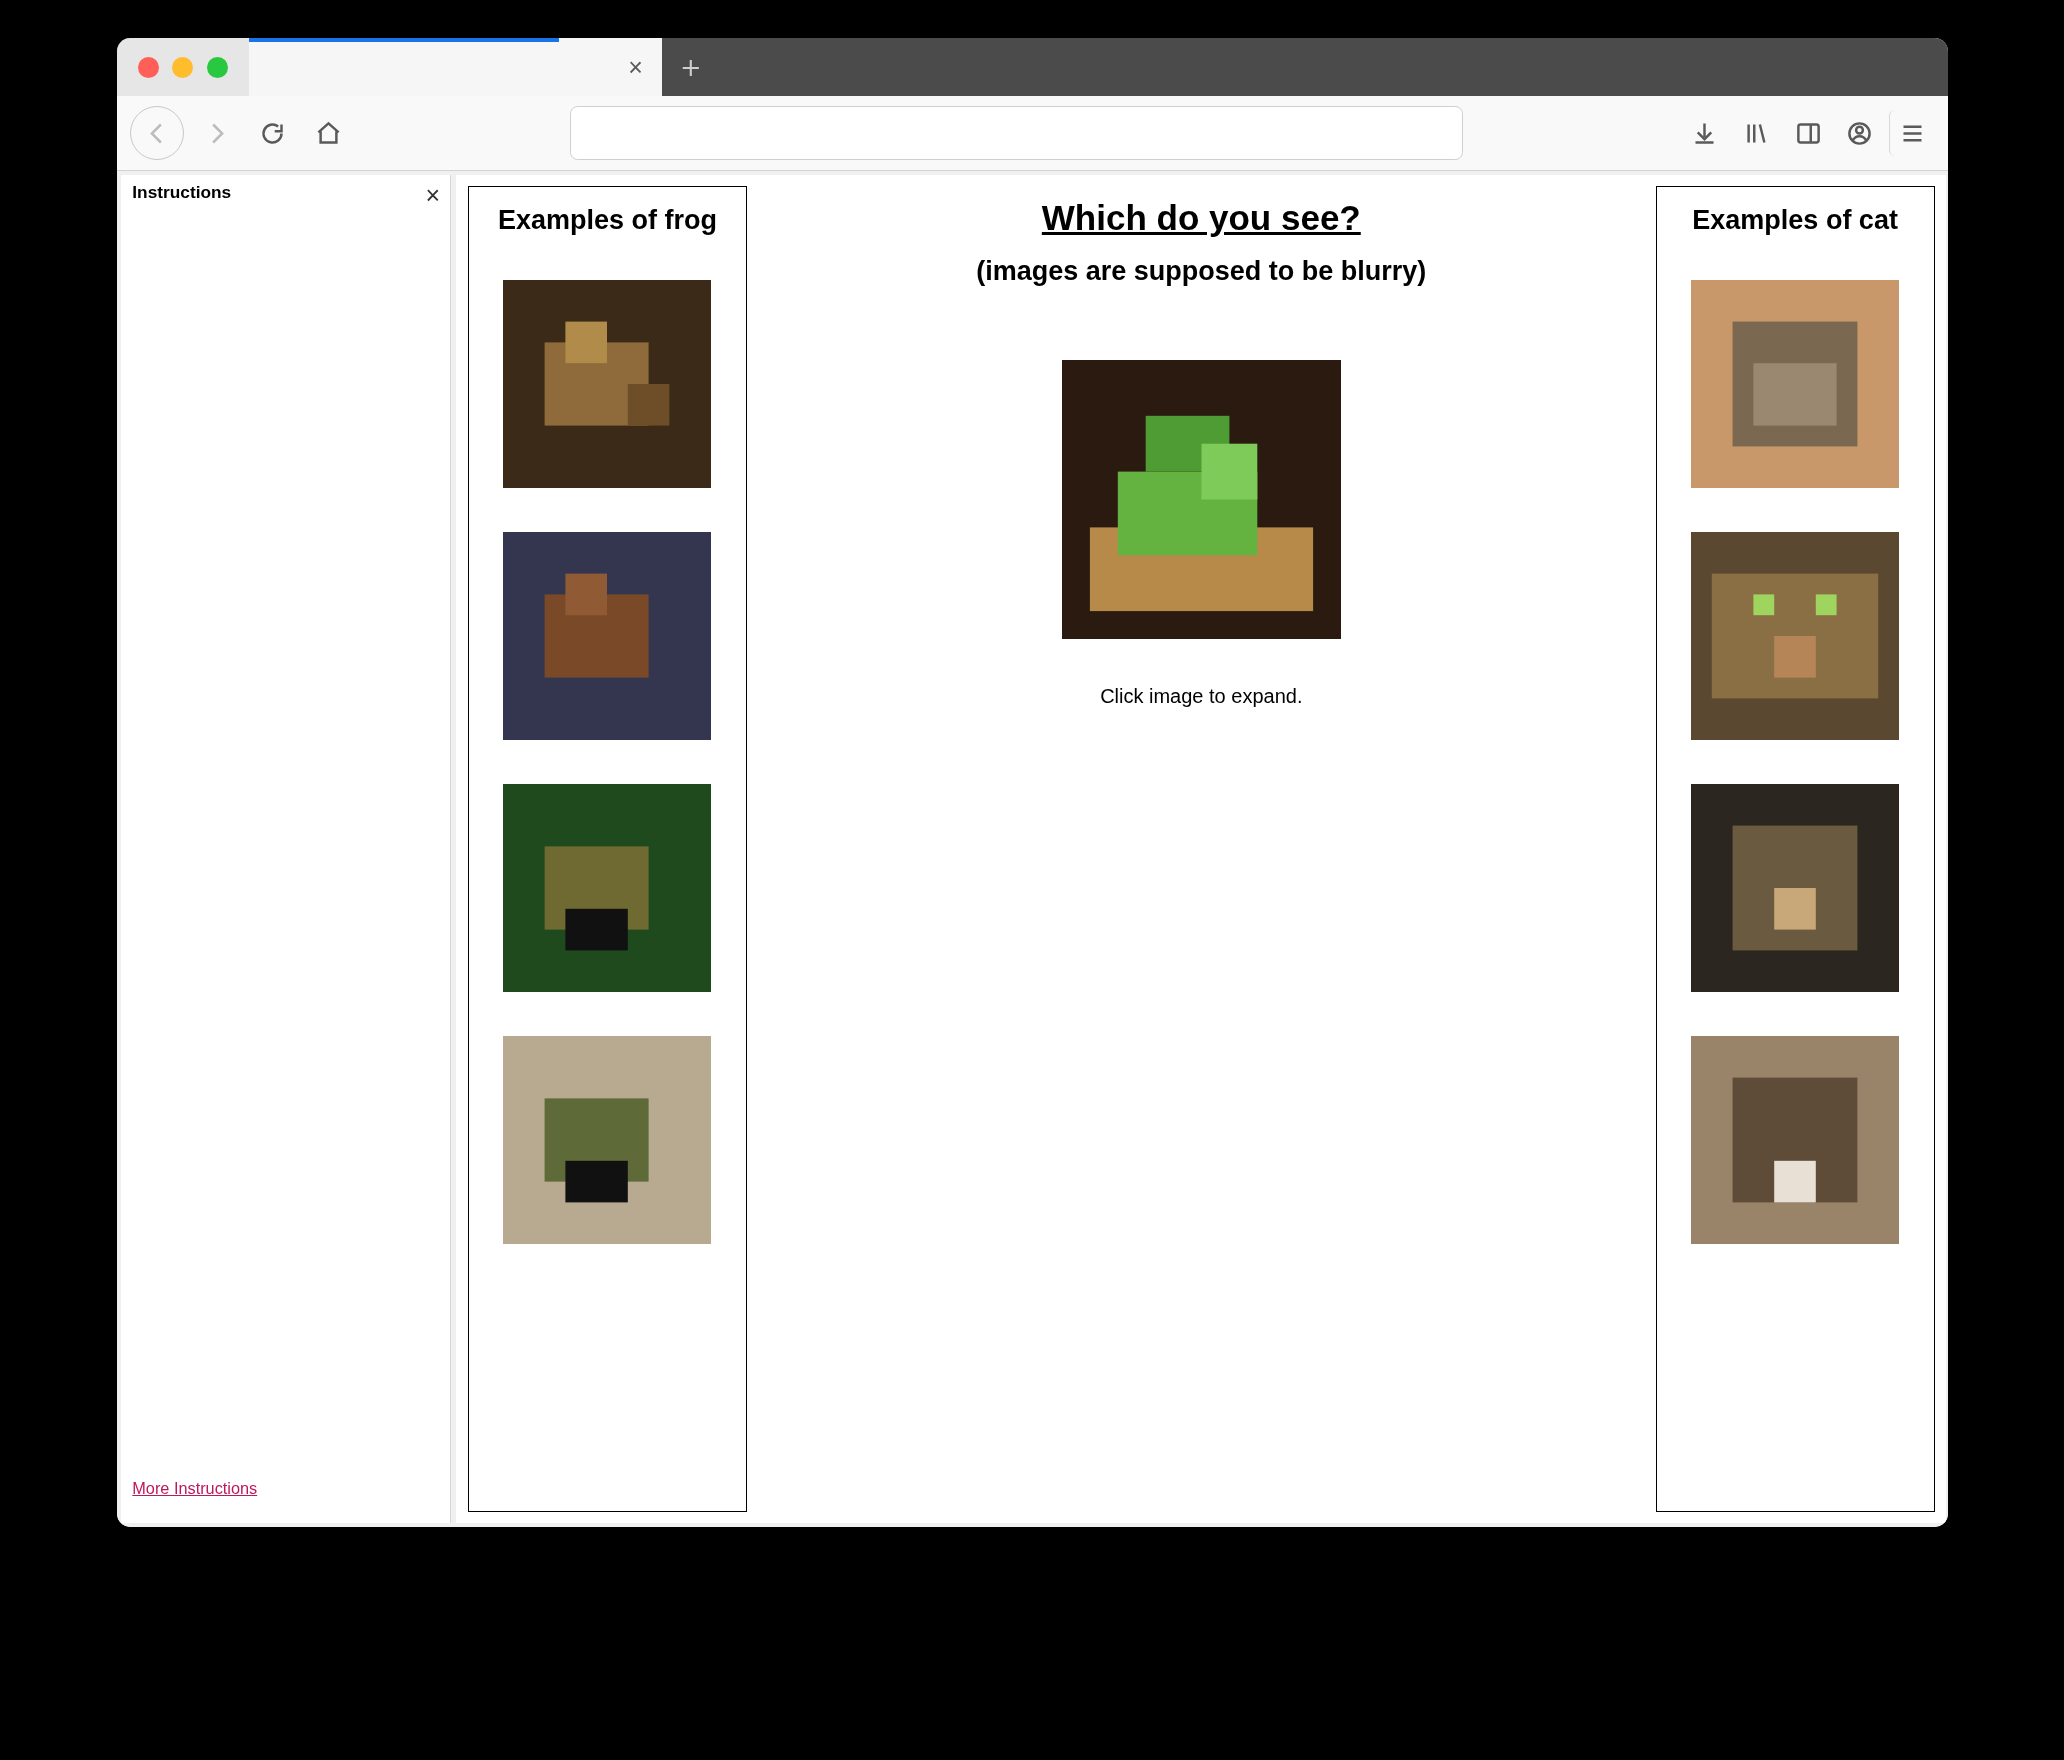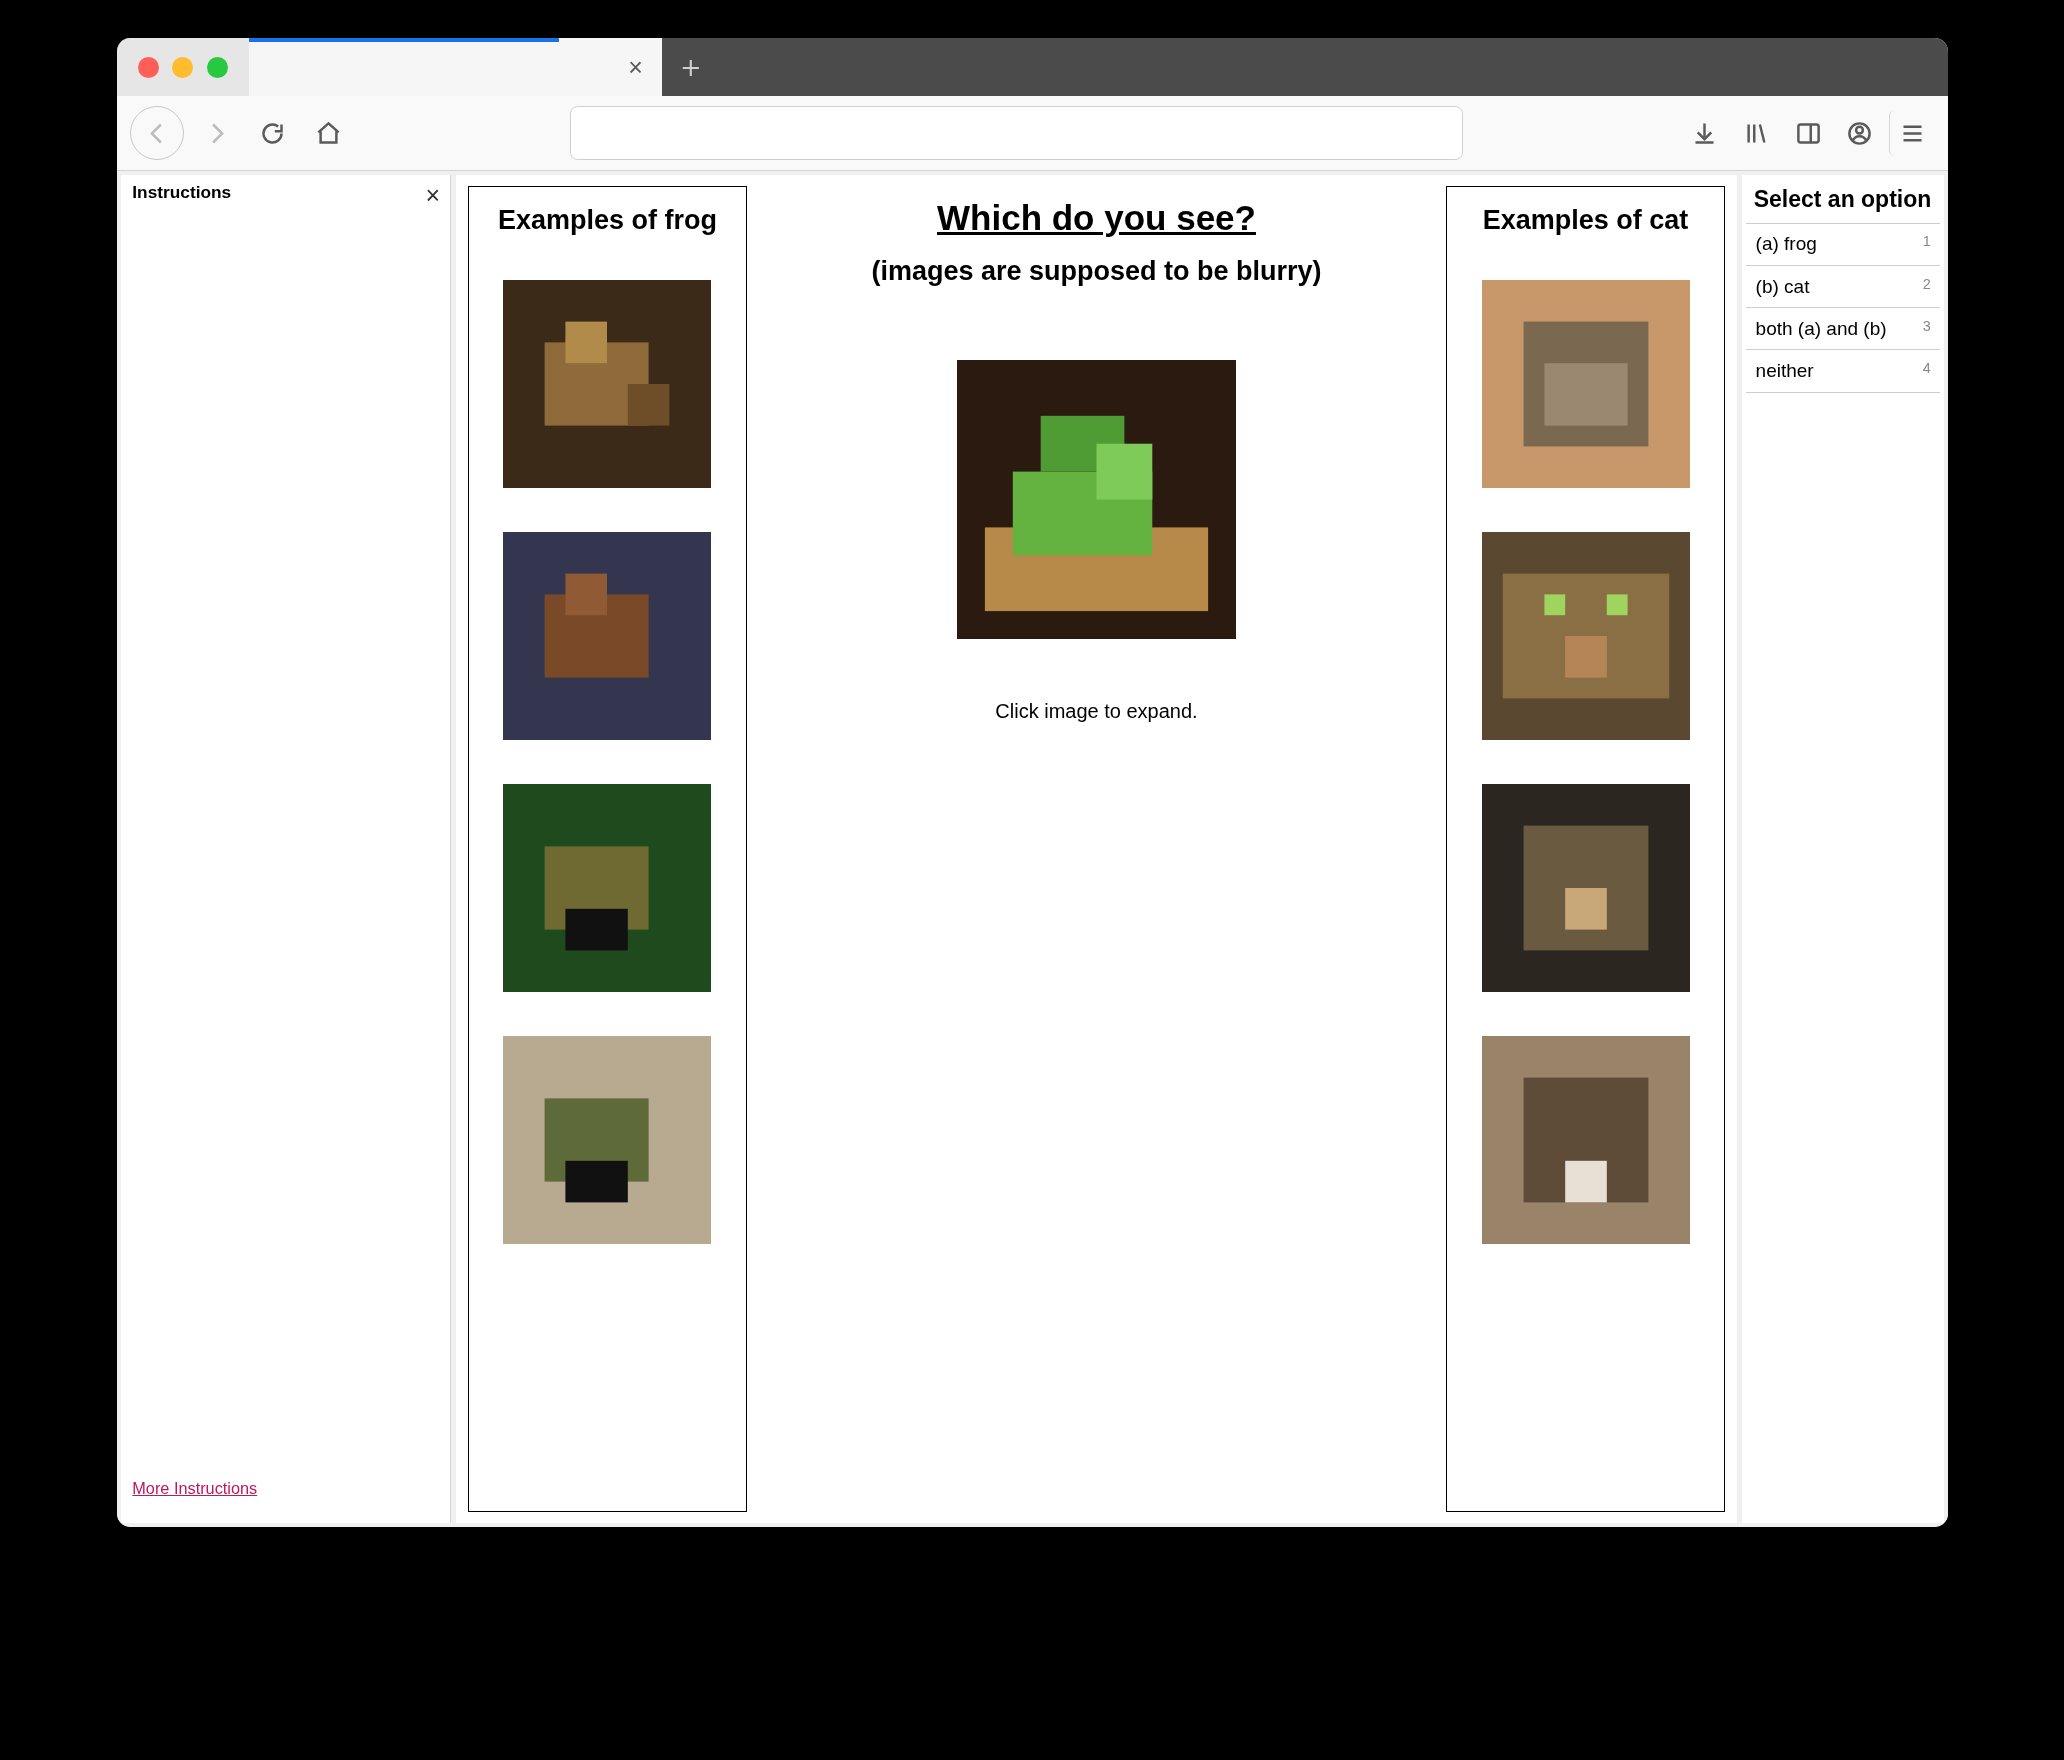--- a/index.html
+++ b/index.html
@@ -199,21 +199,21 @@
       margin-top: 18px;
     }
     .query-img {
       width: 279px;
       height: 279px;
       margin-top: 73px;
       image-rendering: pixelated;
       cursor: pointer;
     }
     .expand-hint {
-      margin-top: 61px;
+      margin-top: 46px;
       font-size: 20px;
     }
     .options-pane {
       width: 202px;
       background: #fff;
       margin: 3.8px;
       padding: 7.7px 3.8px;
     }
     .options-pane h3 {
       font-size: 23px;
@@ -376,34 +376,15 @@
             <rect x="4" y="5" width="2" height="2" fill="#c8a878"></rect>
           </svg>
         <svg class="ex-img" viewBox="0 0 10 10" preserveAspectRatio="none">
             <rect width="10" height="10" fill="#99846a"></rect>
             <rect x="2" y="2" width="6" height="6" fill="#5e4c38"></rect>
             <rect x="4" y="6" width="2" height="2" fill="#e8e0d4"></rect>
           </svg>
       </div>
     </div>
 
-    <div class="options-pane">
-      <h3>Select an option</h3>
-      <div class="opt">
-        <span>(a) frog</span>
-        <span class="hotkey">1</span>
-      </div>
-      <div class="opt">
-        <span>(b) cat</span>
-        <span class="hotkey">2</span>
-      </div>
-      <div class="opt">
-        <span>both (a) and (b)</span>
-        <span class="hotkey">3</span>
-      </div>
-      <div class="opt">
-        <span>neither</span>
-        <span class="hotkey">4</span>
-      </div>
-    </div>
   </div>
 </div>
 
 
 </body></html>

